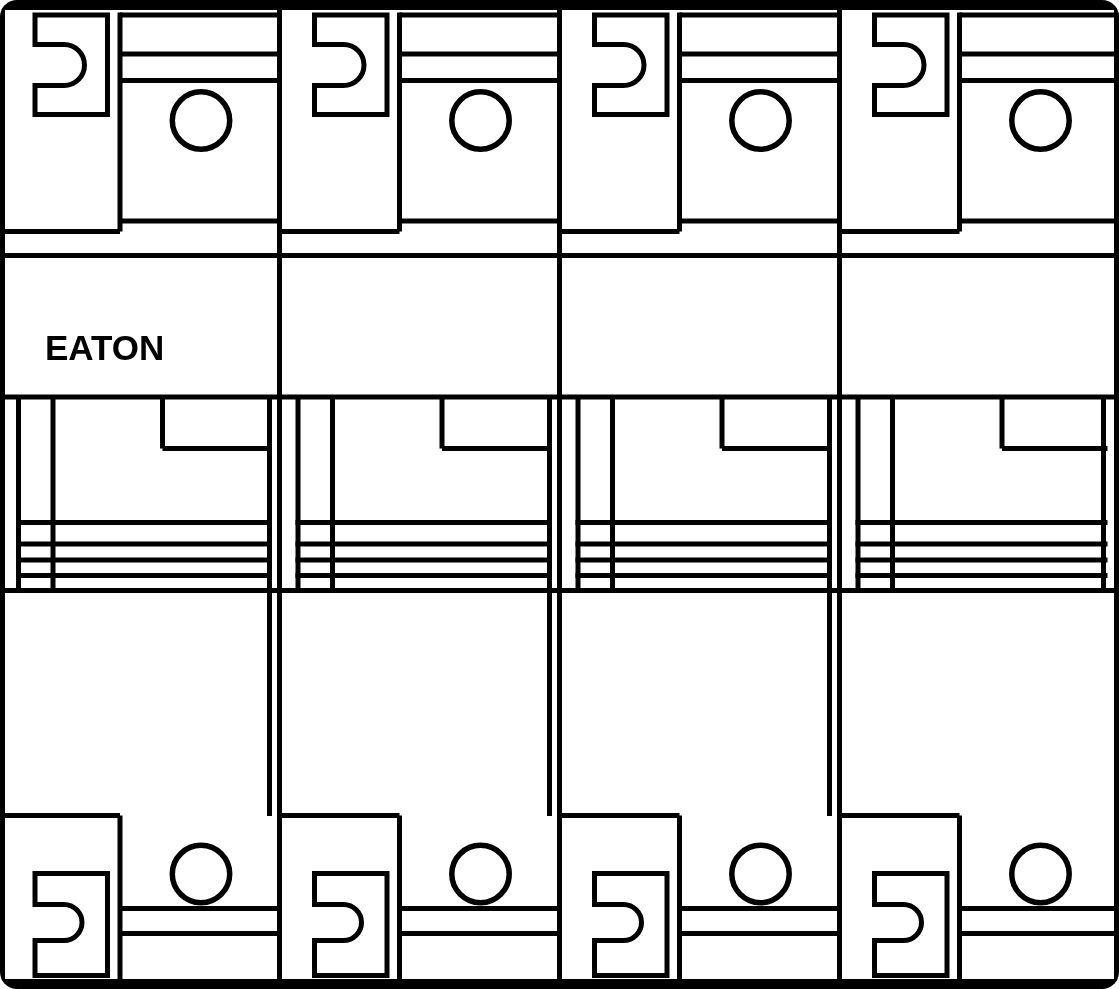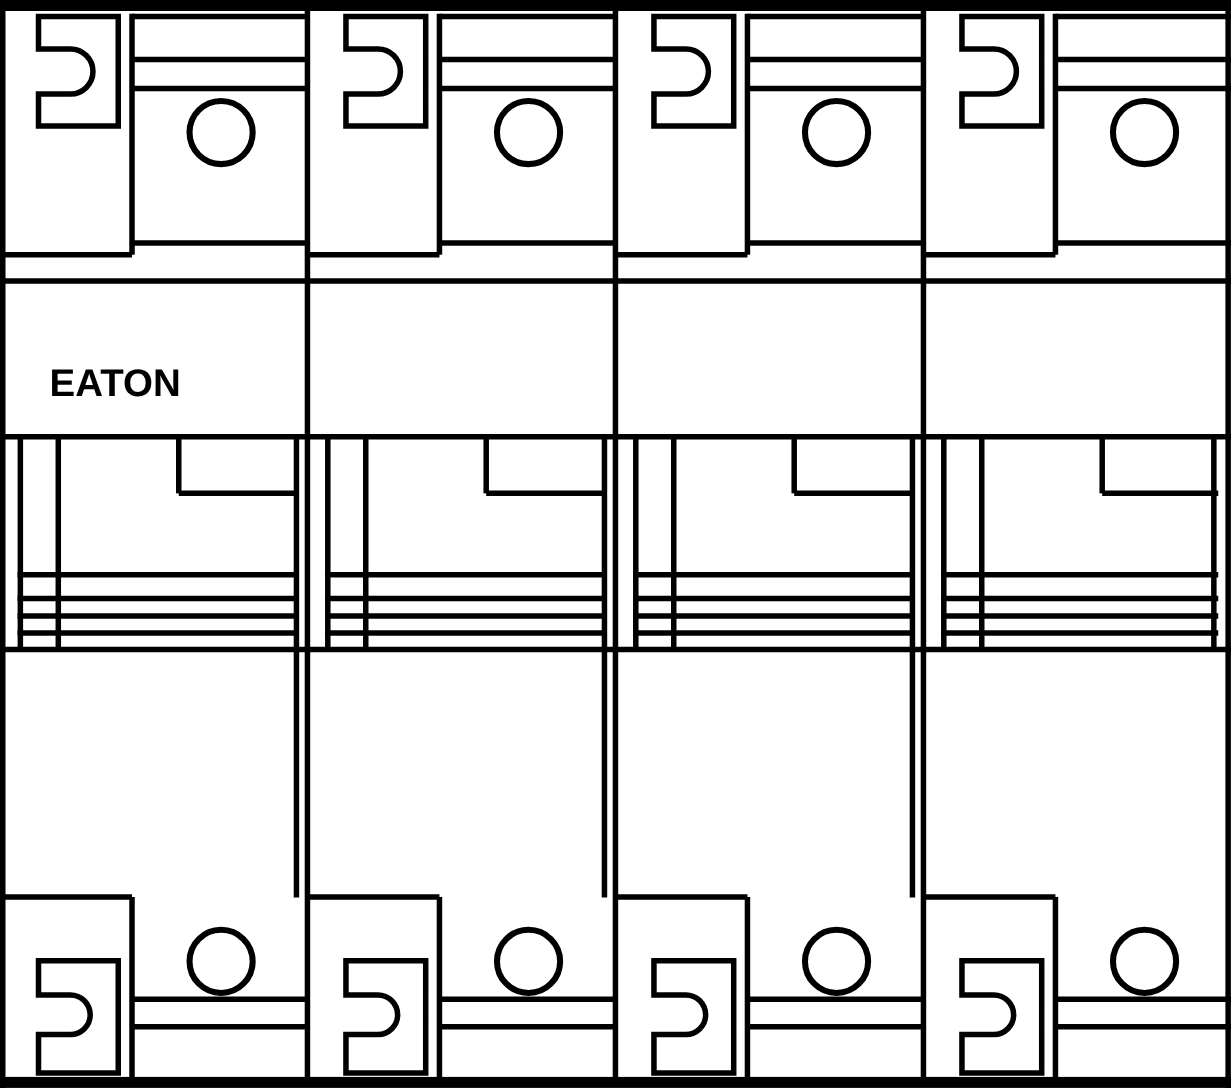--- a/index.html
+++ b/index.html
@@ -6,20 +6,21 @@
     margin: 0;
     padding: 0;
     background: #ffffff;
   }
   .stage {
     position: relative;
     width: 1119px;
     height: 989px;
     background: var(--bg-color, #ffffff);
     overflow: hidden;
+    border-radius: 17px;
   }
   svg {
     display: block;
   }
   .ln {
     stroke: var(--line-color, #000000);
     stroke-width: 5;
     fill: none;
   }
   .thick {

